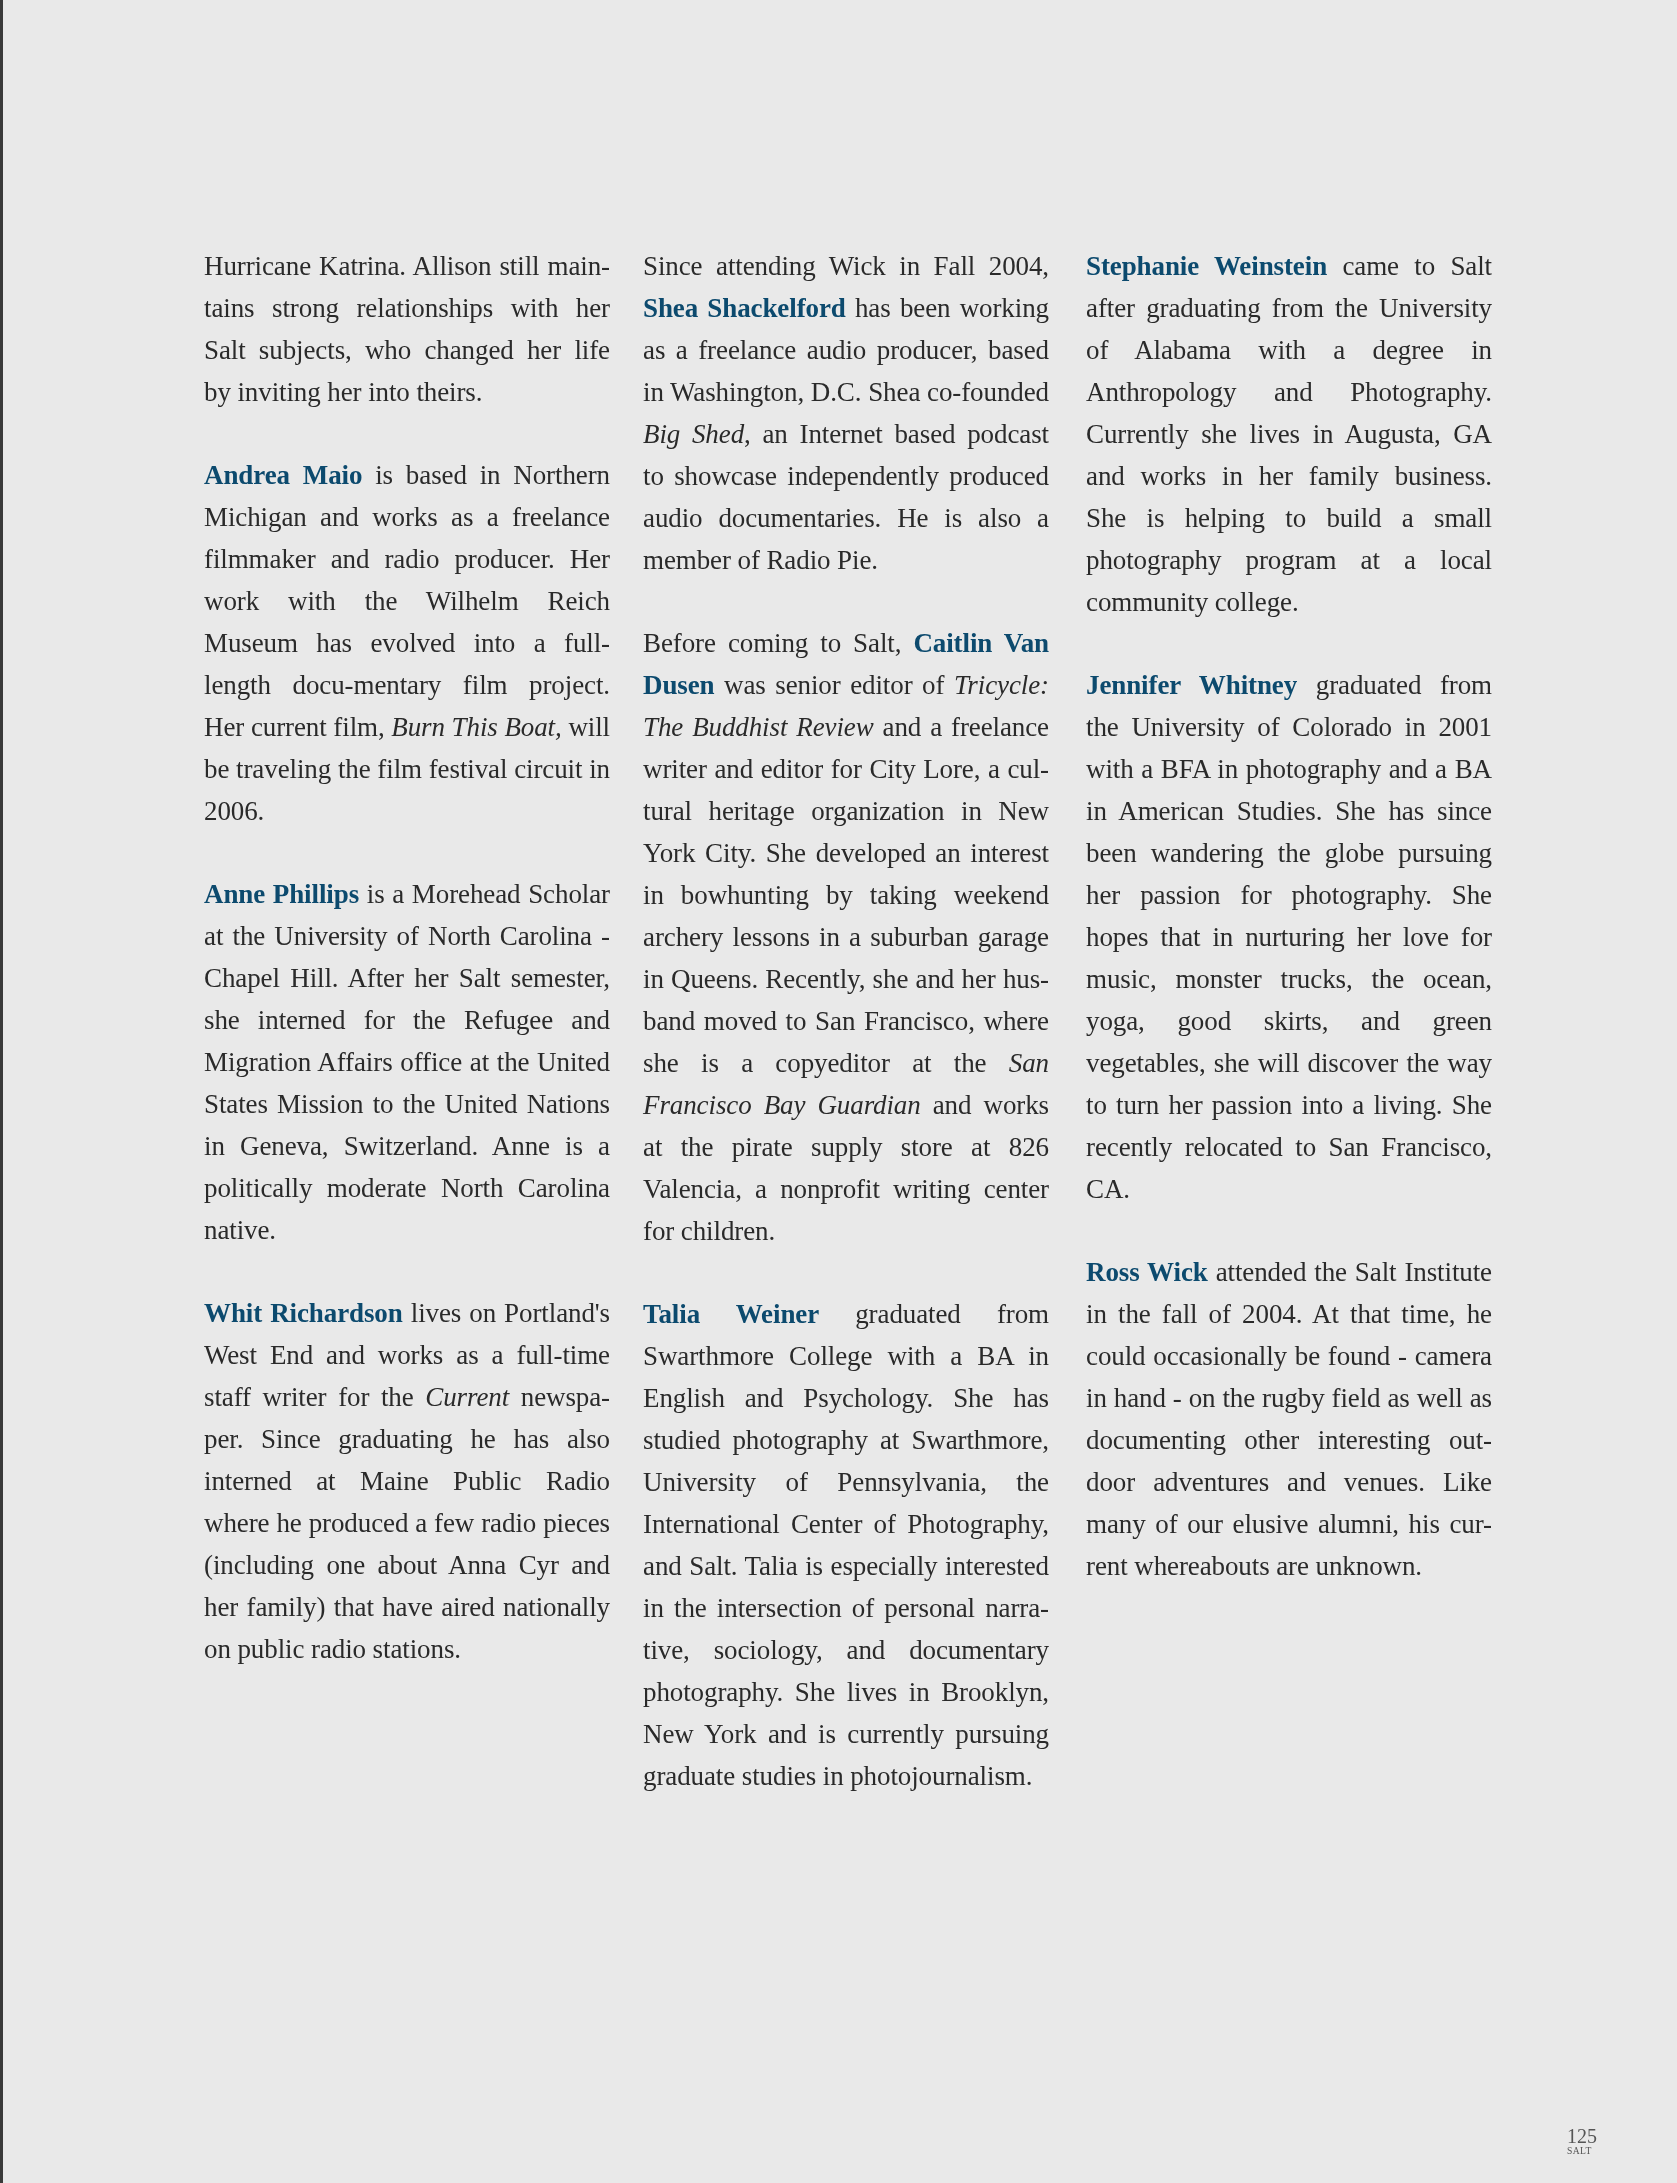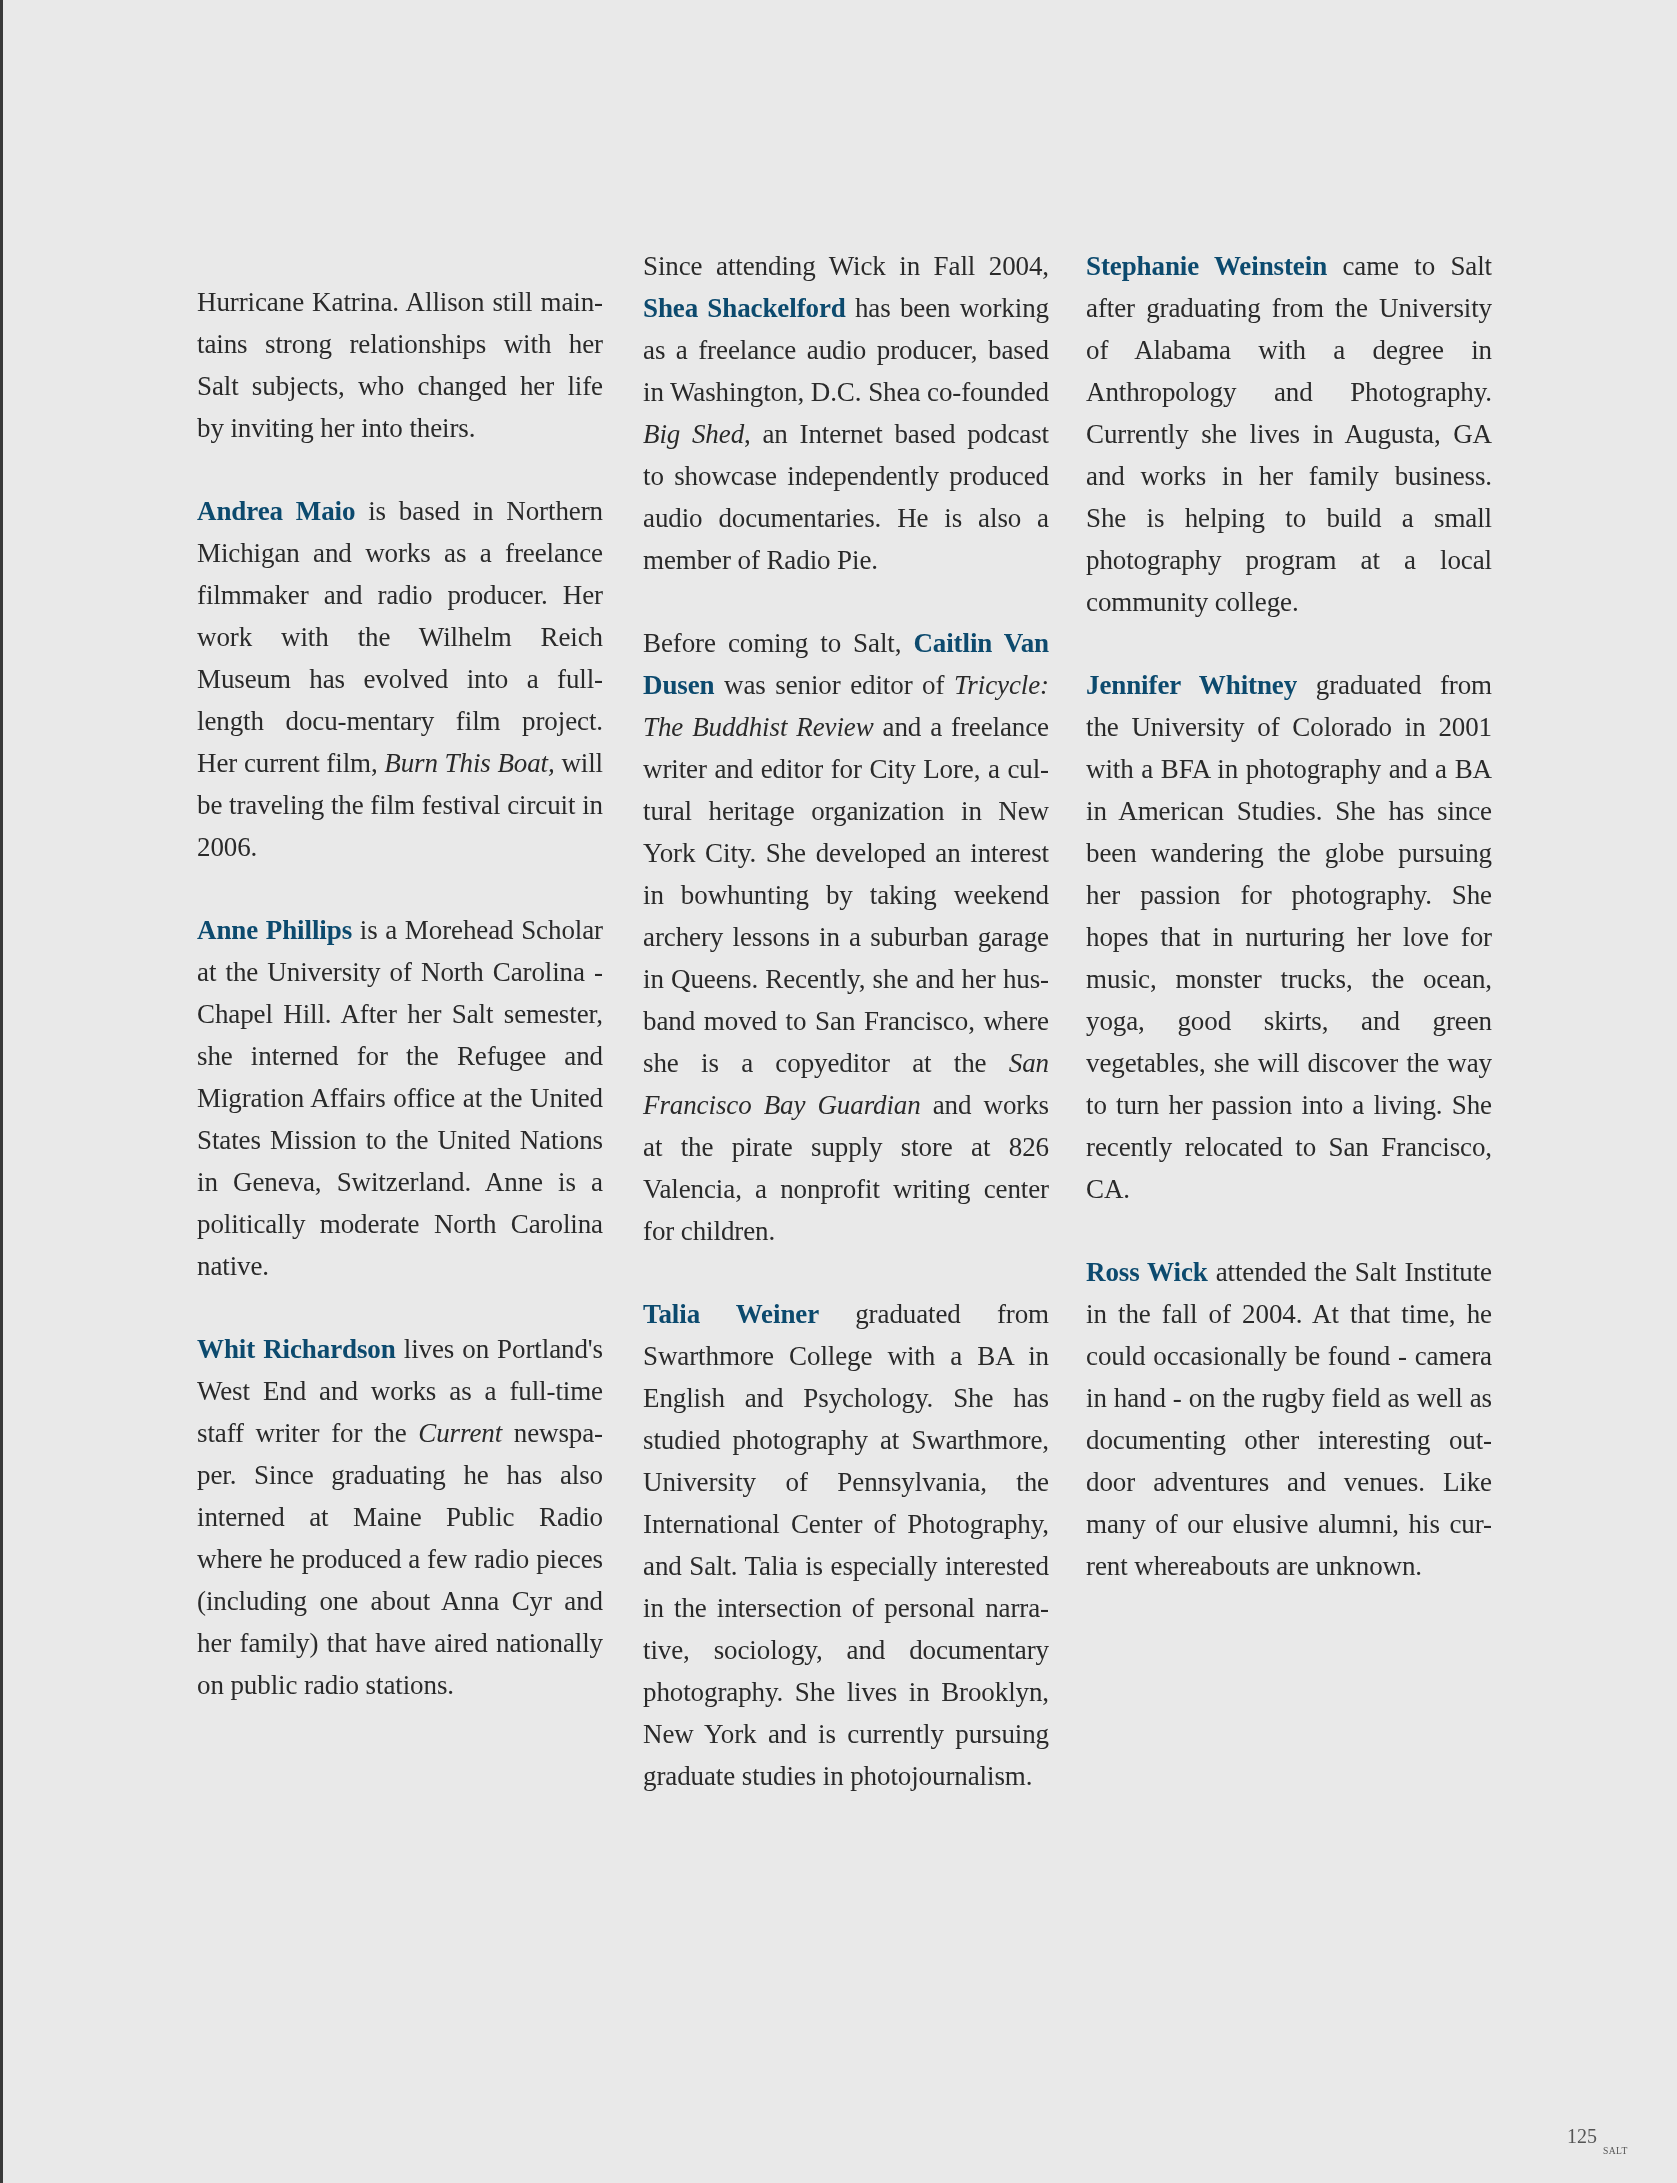--- a/index.html
+++ b/index.html
@@ -21,21 +21,21 @@
       top: 0;
       width: 3.1px;
       height: 2183px;
       background: #3a3a3a;
     }
     .column {
       position: absolute;
       top: 245px;
       width: 406px;
     }
-    .col-1 { left: 197px; margin-top: 36px; }
+    .col-1 { left: 204px; }
     .col-2 { left: 643px; }
     .col-3 { left: 1086px; }
     .bio {
       margin: 0 0 41px 0;
       font-size: 27px;
       line-height: 42px;
       text-align: justify;
       hyphens: manual;
       letter-spacing: -0.1px;
     }
@@ -55,21 +55,20 @@
       color: #555;
     }
     .folio-number {
       font-size: 20px;
       line-height: 19px;
     }
     .folio-label {
       font-size: 9.6px;
       line-height: 9.6px;
       letter-spacing: 0.4px;
-      margin-left: 36px;
     }
   </style>
 </head>
 <body>
 
 <div class="spine-edge"></div>
 
 <div class="column col-1">
     <p class="bio"><span>Hurricane Katrina. Allison still main-tains strong relationships with her Salt subjects, who changed her life by inviting her into theirs.</span></p>
     <p class="bio"><b>Andrea Maio</b><span> is based in Northern Michigan and works as a freelance filmmaker and radio producer. Her work with the Wilhelm Reich Museum has evolved into a full-length docu-mentary film project. Her current film, </span><i>Burn This Boat,</i><span> will be traveling the film festival circuit in 2006.</span></p>

